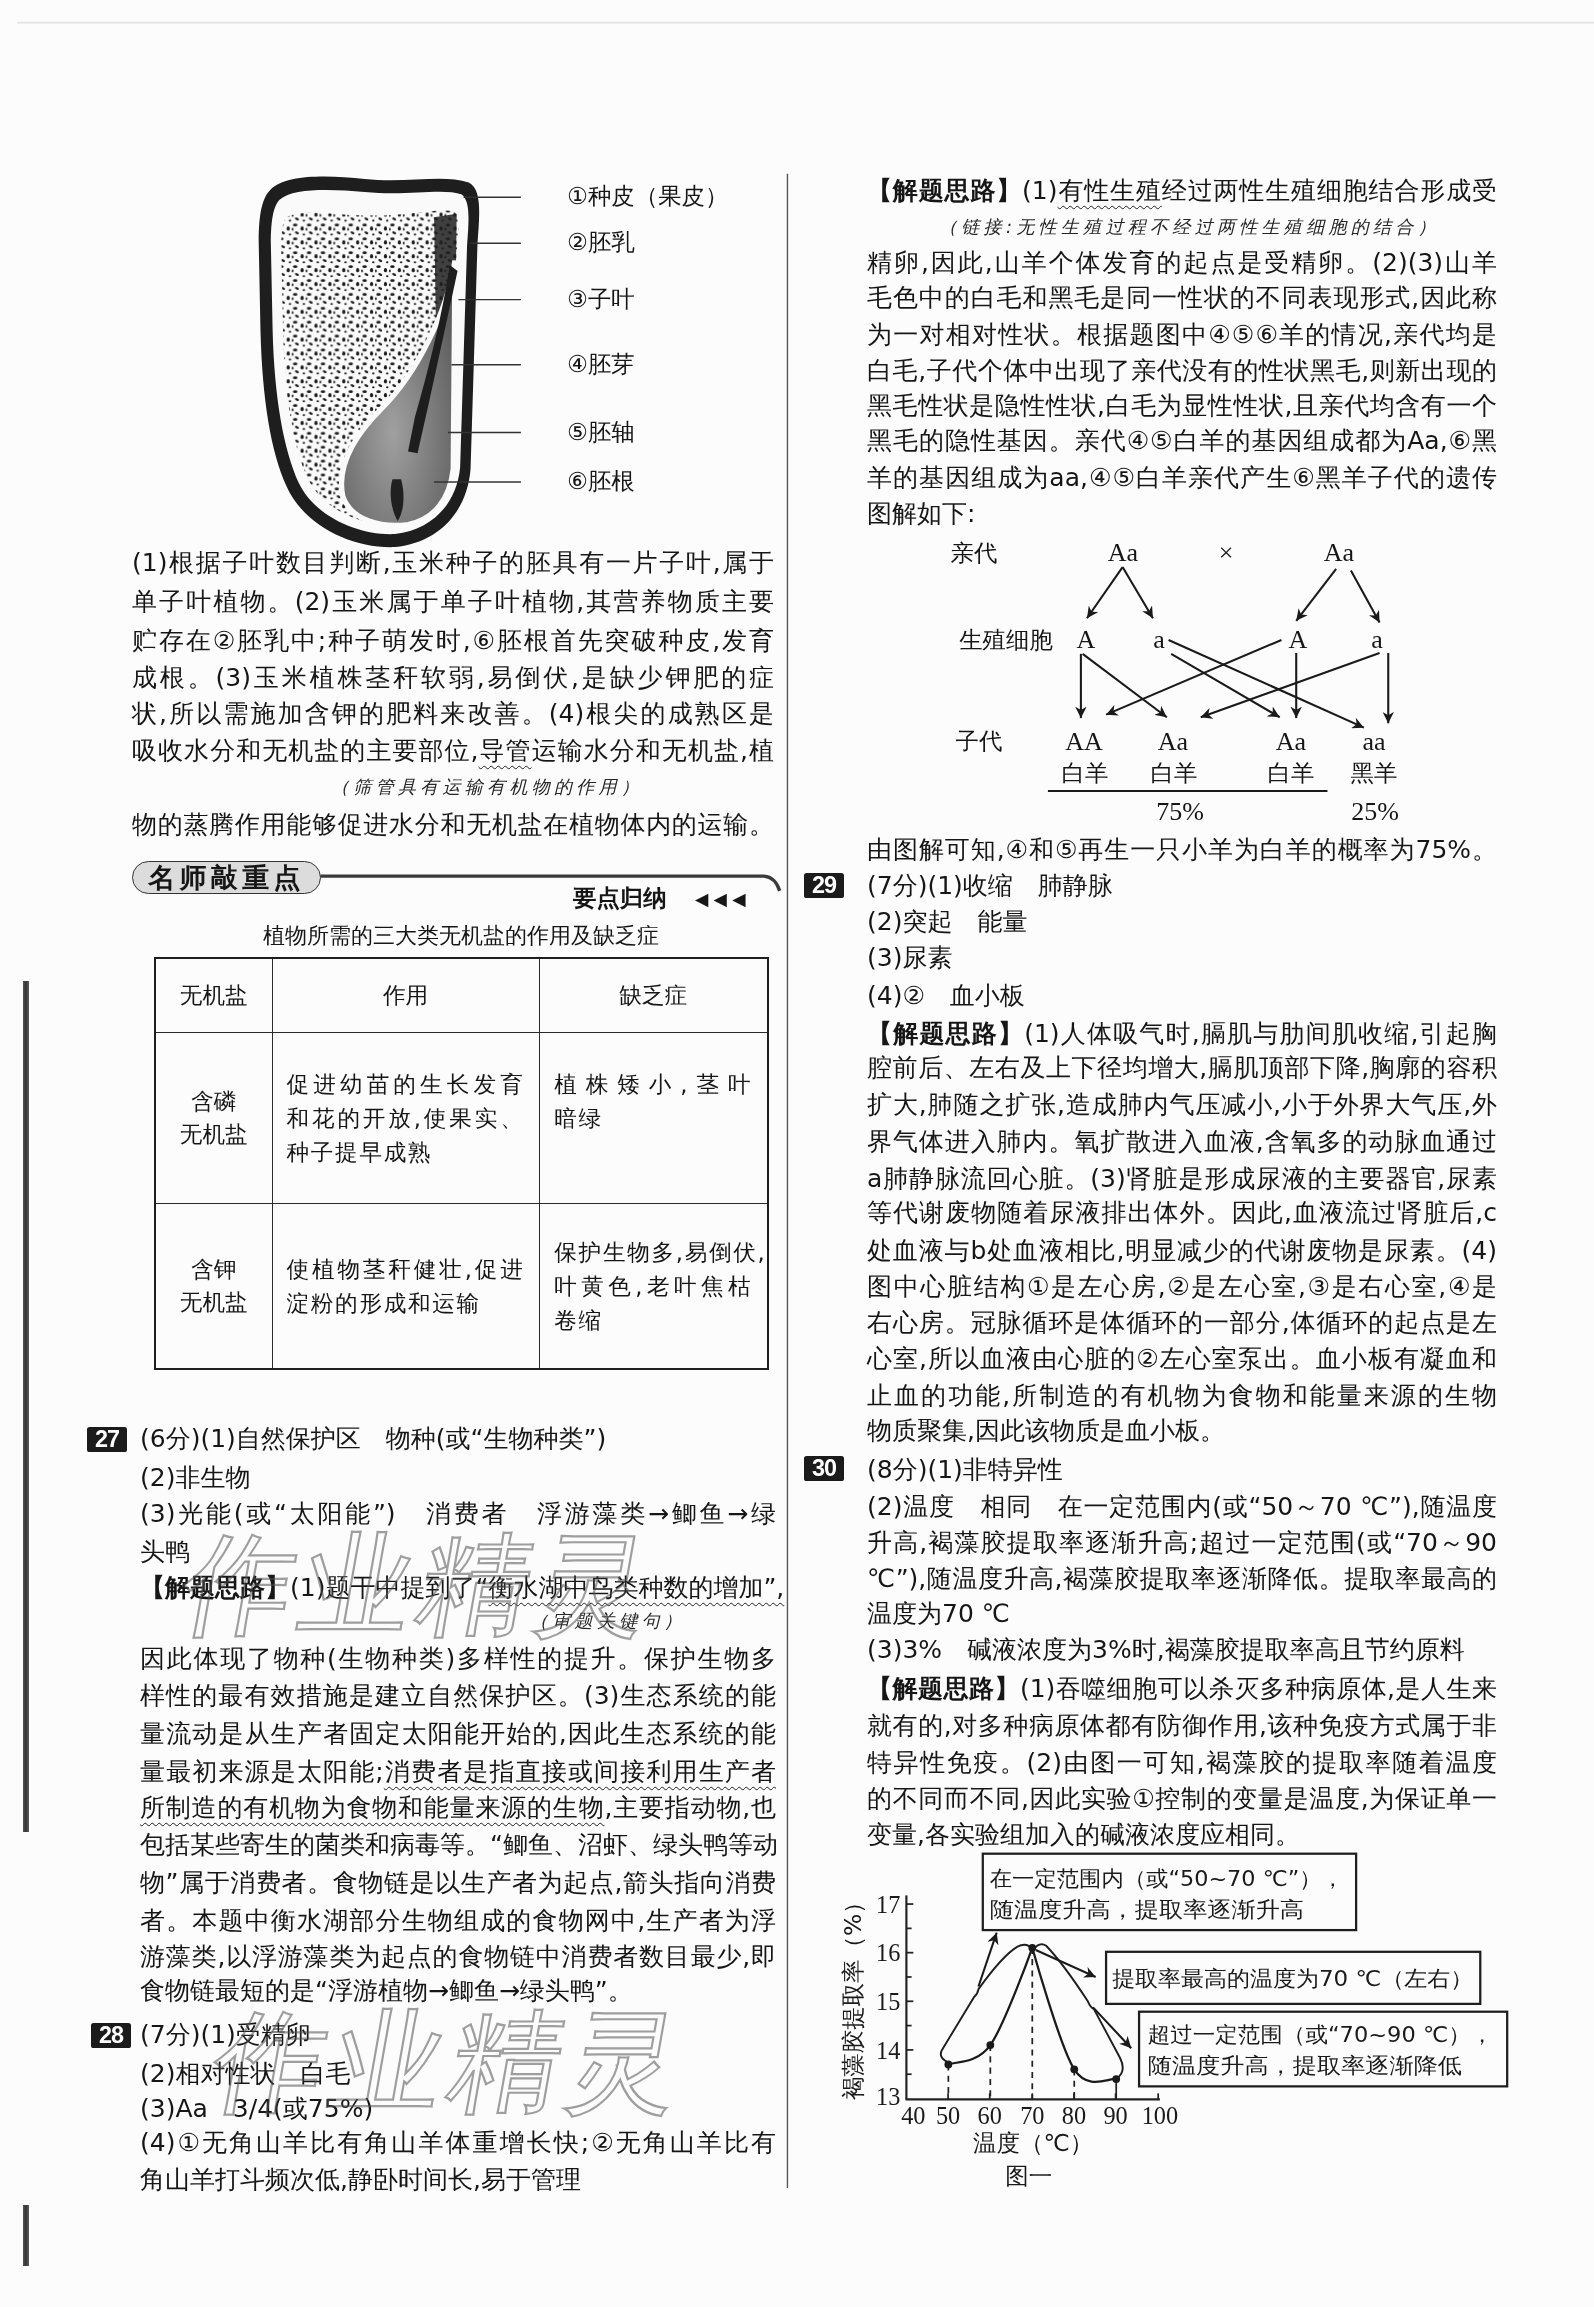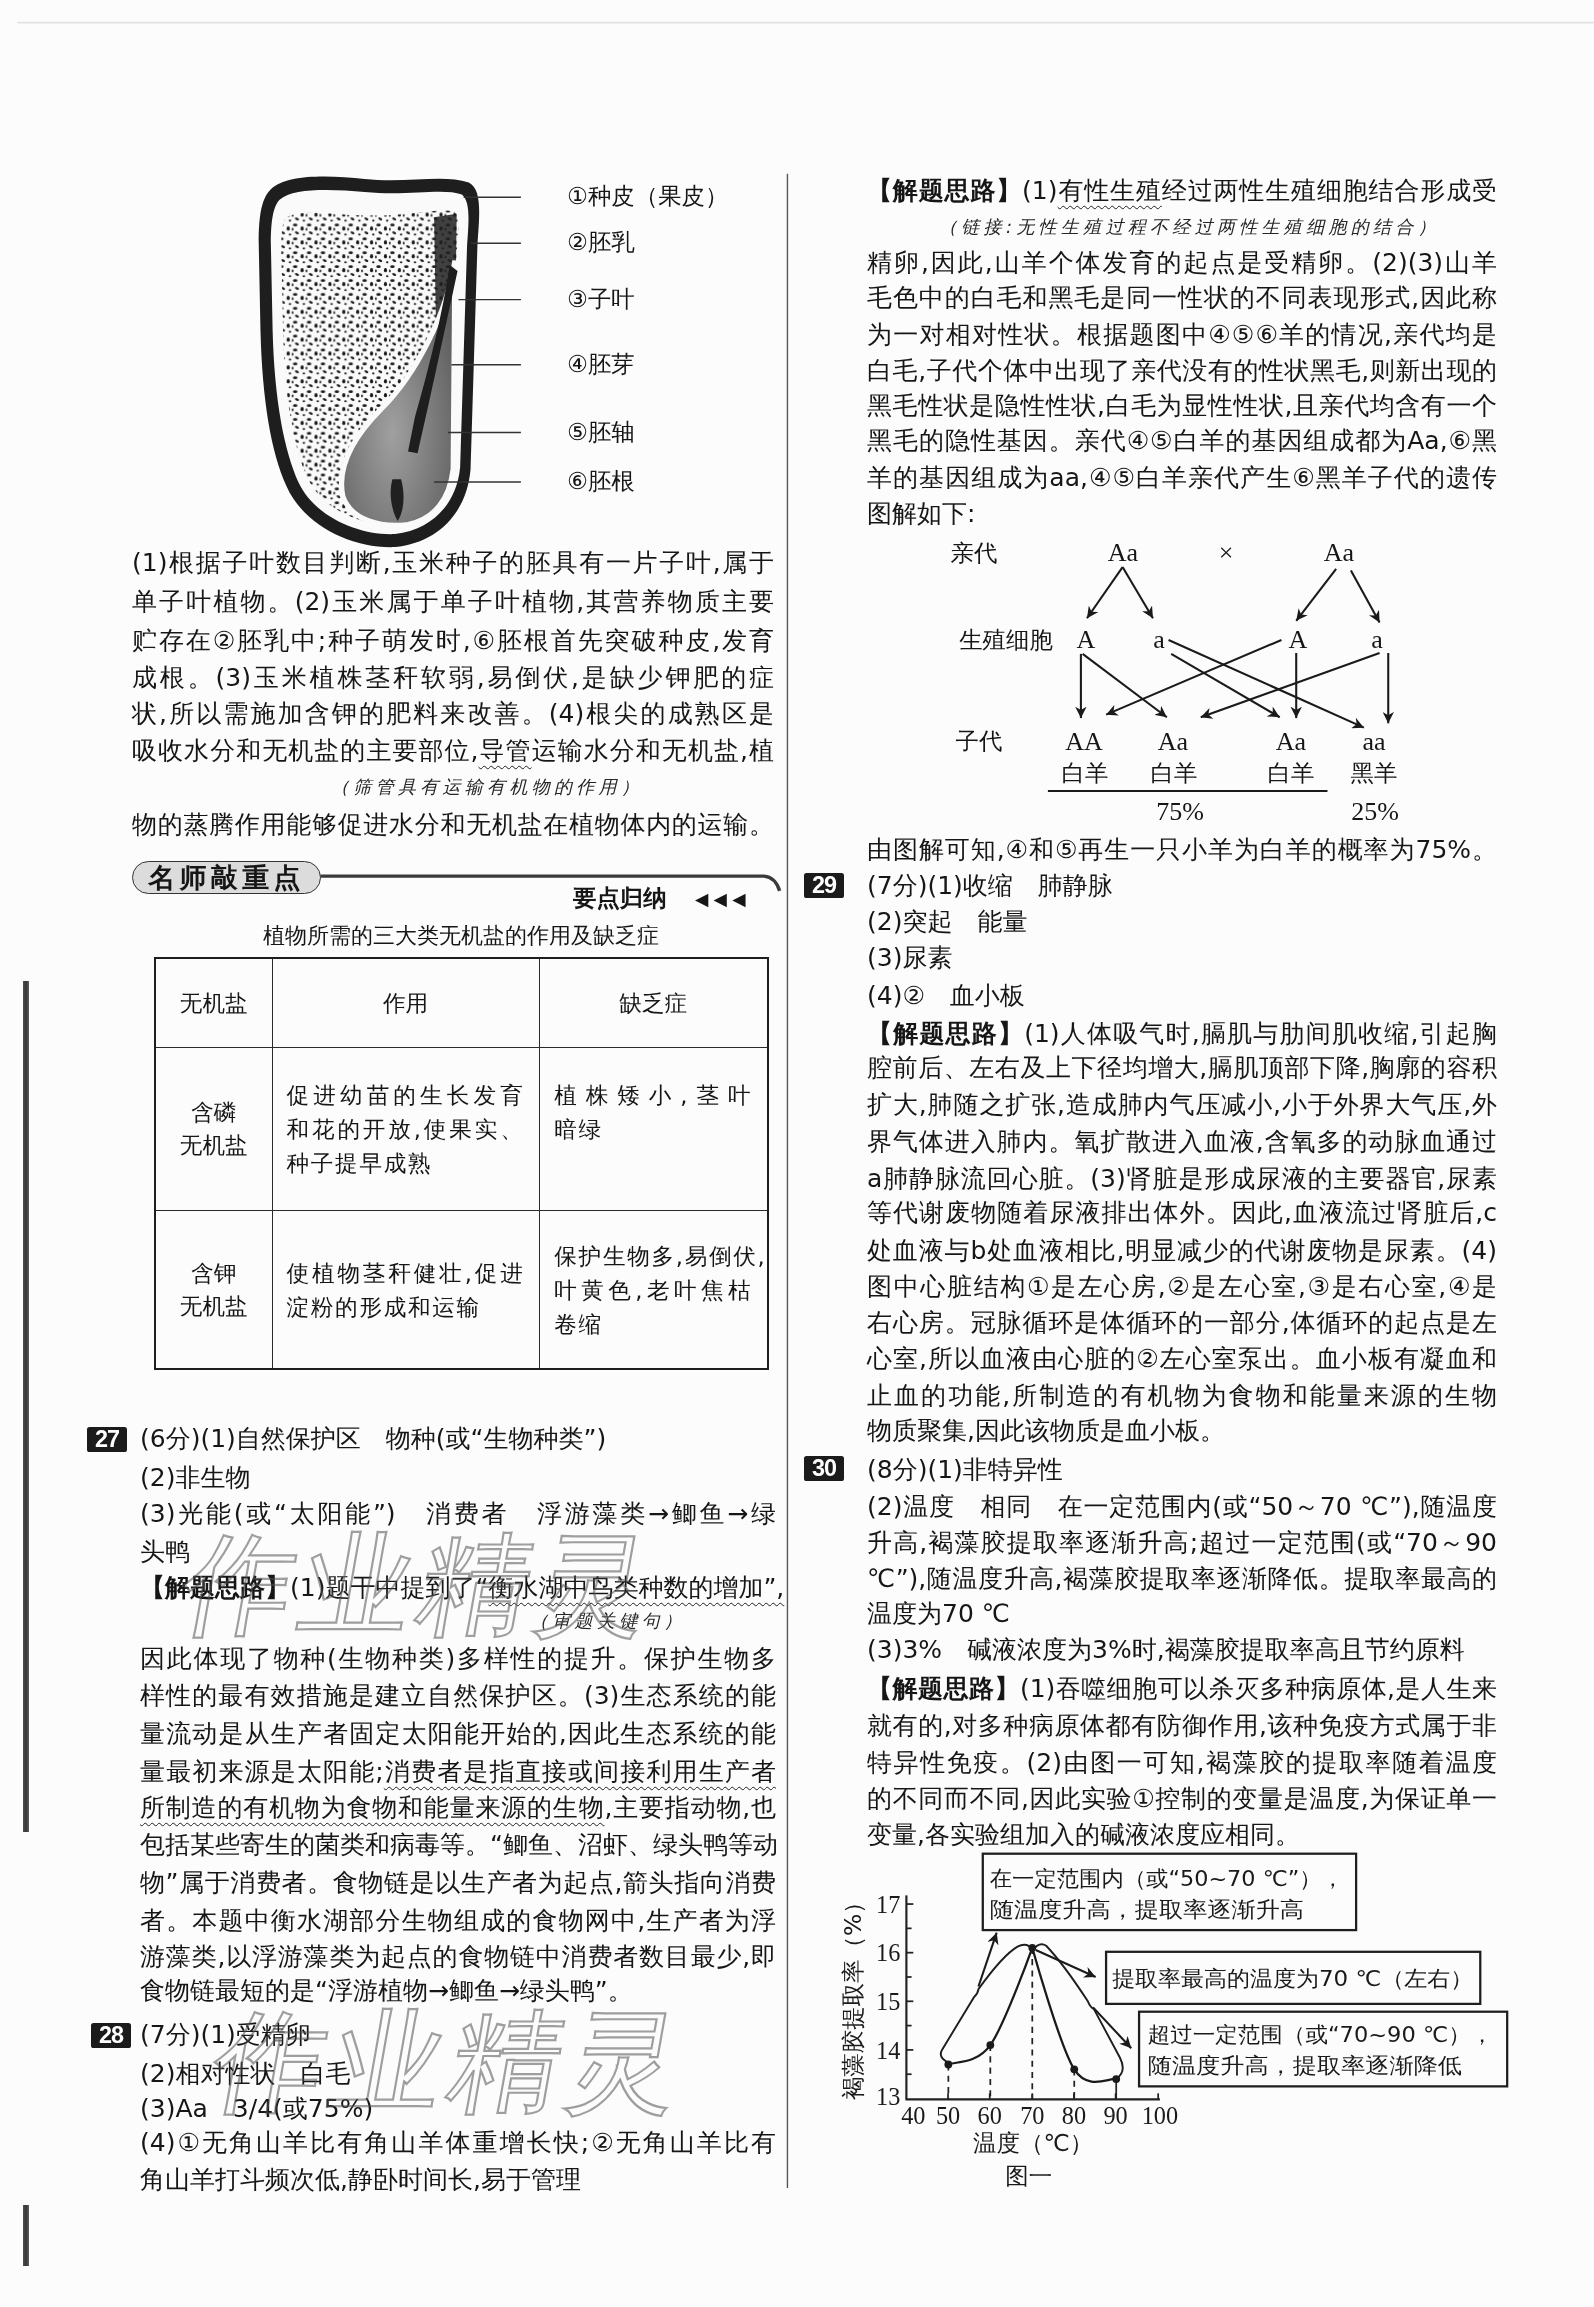--- a/index.html
+++ b/index.html
@@ -19,21 +19,21 @@
           border-radius:2.6px;letter-spacing:-0.9px;}
   .seedlbl{position:absolute;left:528px;font-size:23.4px;line-height:29.5px;height:29.5px;white-space:nowrap;margin-left:39px;}
   .kp-badge{position:absolute;left:132px;top:861px;width:187px;height:31px;border:1.7px solid #333;
             border-radius:17.4px;background:#dcdcdc;font-size:27px;font-weight:bold;line-height:31px;
             text-align:center;letter-spacing:4.3px;}
   .kp-label{position:absolute;left:573px;top:884px;font-size:23.4px;font-weight:bold;line-height:29.5px;white-space:nowrap;}
   .kp-arrows{position:absolute;left:695px;top:886px;font-size:17.4px;line-height:26px;letter-spacing:5.2px;white-space:nowrap;}
   .caption{position:absolute;left:154px;width:614px;top:922px;text-align:center;font-size:22px;line-height:28px;}
   table.mineral{position:absolute;left:154px;top:957px;width:614px;height:413px;border-collapse:collapse;
                 border:2.6px solid #1e1e1e;font-size:22.6px;table-layout:fixed;}
-  table.mineral td,table.mineral th{border:1.3px solid #2a2a2a;vertical-align:middle;padding:16px;font-weight:normal;}
+  table.mineral td,table.mineral th{border:1.3px solid #2a2a2a;vertical-align:middle;padding:8px;font-weight:normal;}
   table.mineral th{height:43px;text-align:center;}
   .c1{text-align:center;line-height:33px;}
   .c2{padding:0 14px !important;line-height:34px;letter-spacing:1.7px;}
   .c3{padding:0 14.8px !important;line-height:34px;letter-spacing:1.7px;}
   .cl{display:block;white-space:nowrap;}
   .cj{text-align:justify;text-align-last:justify;}
   .cdt{position:absolute;transform:translate(-50%,-50%);font-size:23.4px;line-height:28px;white-space:nowrap;}
   .serif{font-family:"Liberation Serif",serif;font-size:26px;}
   .wm{position:absolute;font-size:111px;line-height:122px;color:transparent;white-space:nowrap;
       -webkit-text-stroke:2.2px rgba(80,80,80,0.55);transform:skewX(-10deg);letter-spacing:7px;pointer-events:none;}

